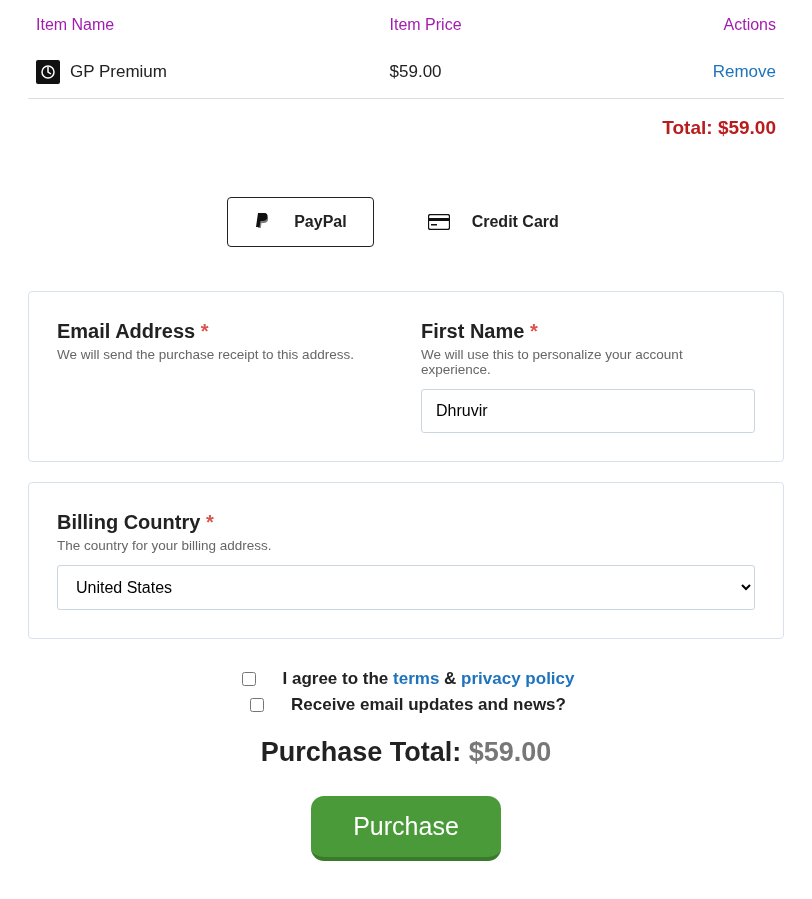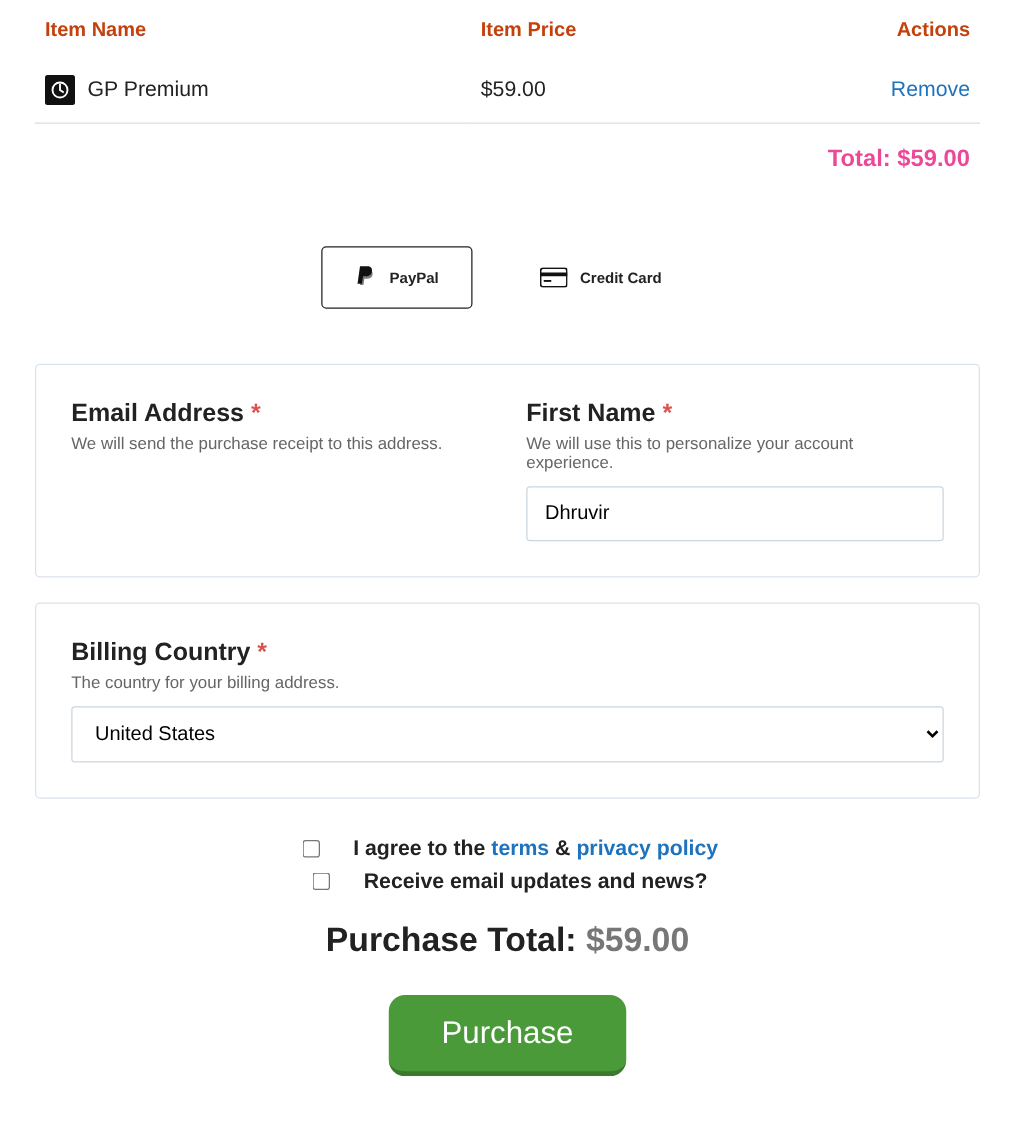--- a/index.html
+++ b/index.html
@@ -7,52 +7,52 @@
     margin: 0;
     padding: 0 28px;
     font-family: "Segoe UI", -apple-system, Arial, sans-serif;
     background: #fff;
     color: #222;
     width: 812px;
   }
   .cart-table { width: 100%; border-collapse: collapse; }
   .cart-table th {
     text-align: left;
-    font-weight: 700;
+    font-weight: 400;
     font-size: 16px;
-    color: #c2410c;
+    color: #a21caf;
     padding: 16px 8px 14px;
   }
   .cart-table th.price-col { text-align: left; }
   .cart-table th.actions-col { text-align: right; }
   .cart-table td {
     padding: 12px 8px 14px;
     font-size: 17px;
     vertical-align: middle;
   }
   .cart-table tr.data-row td { border-bottom: 1px solid #ddd; }
   .item-cell { display: flex; align-items: center; gap: 10px; }
   .item-icon {
     width: 24px; height: 24px; background: #111; color: #fff;
     display: inline-flex; align-items: center; justify-content: center;
     font-size: 14px; font-weight: 700; border-radius: 2px;
   }
   .remove-link { color: #1e73be; text-decoration: none; cursor: pointer; font-size: 17px; }
   .actions-cell { text-align: right; }
   .total-line {
-    text-align: right; font-size: 19px; font-weight: 700; color: #ec4899;
+    text-align: right; font-size: 19px; font-weight: 700; color: #b91c1c;
     padding: 18px 8px 8px;
   }
   .pay-tabs {
     display: flex; justify-content: center; gap: 28px;
     margin-top: 50px; margin-bottom: 44px;
   }
   .pay-tab {
-    display: inline-flex; align-items: center; gap: 10px;
-    font-size: 12px; font-weight: 700;
+    display: inline-flex; align-items: center; gap: 22px;
+    font-size: 16px; font-weight: 700;
     padding: 14px 26px; border-radius: 4px; cursor: pointer;
     background: #fff;
   }
   .pay-tab.active { border: 1px solid #222; }
   .panel {
     border: 1px solid #d9e2ec; border-radius: 4px;
     padding: 28px; margin-bottom: 20px;
   }
   .field-row { display: flex; gap: 30px; flex-wrap: wrap; }
   .field { flex: 1; }

